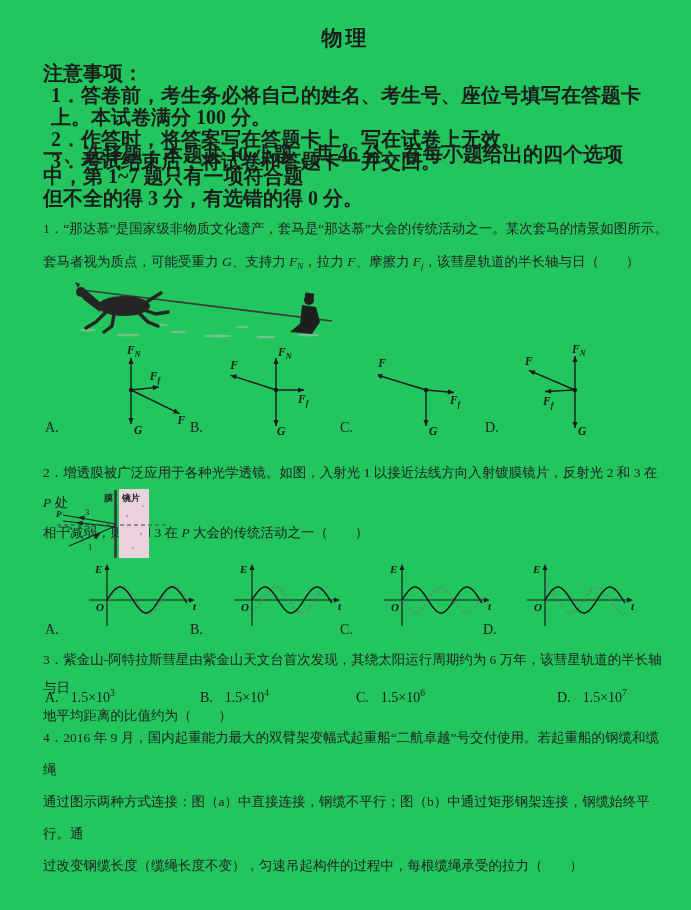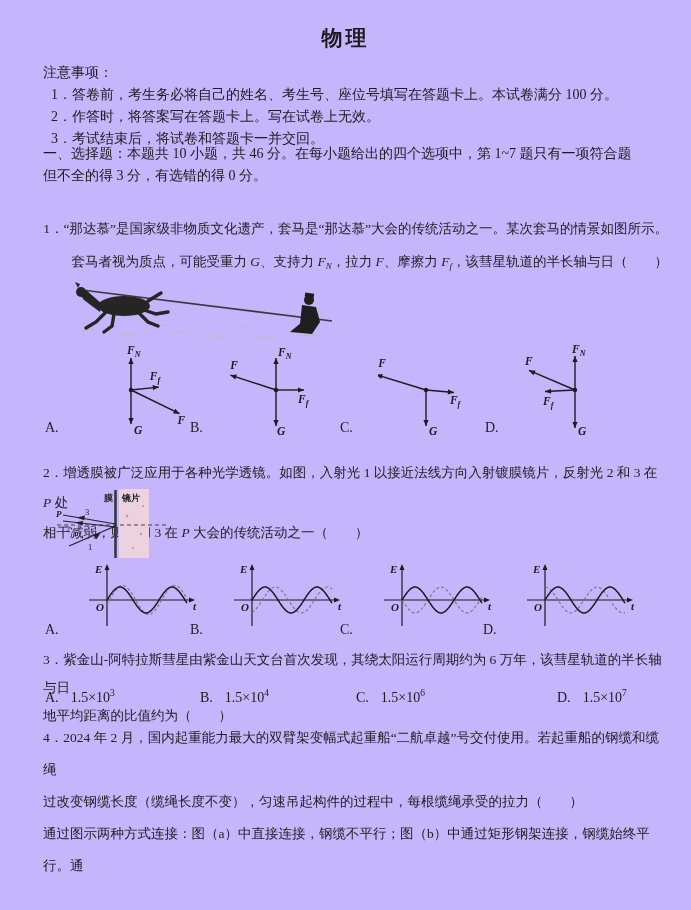--- a/index.html
+++ b/index.html
@@ -1,34 +1,34 @@
 <!DOCTYPE html>
 <html><head>
 <meta charset="utf-8">
 <style>
   html,body{margin:0;padding:0;background:#ddd;}
   .page{
     position:relative;
     width:691px;height:910px;
     margin:0 auto;
-    background:#c4b5fd;
+    background:#22c55e;
     font-family:"Liberation Serif","DejaVu Serif",serif;
     color:#1c1c1c;
     overflow:hidden;
   }
   .title{
     position:absolute;top:24px;left:0;width:100%;
     text-align:center;font-size:21px;font-weight:bold;letter-spacing:3px;
   }
-  .boldtxt{font-weight:normal;font-size:14px;line-height:22px;}
+  .boldtxt{font-weight:bold;font-size:20px;line-height:22px;}
   .notice{position:absolute;top:62px;left:43px;width:612px;}
   .notice .item{padding-left:8px;}
   .section{position:absolute;top:143px;left:43px;width:615px;}
   .qtext{position:absolute;left:43px;width:625px;font-size:13.5px;color:#222;}
-  .q1t{top:212px;line-height:33px;text-align:right;}
+  .q1t{top:212px;line-height:33px;}
   .q2t{top:458px;line-height:30px;}
   .q3t{top:646px;line-height:28px;}
   .q4t{top:722px;line-height:32px;}
   .it{font-style:italic;}
   .sub{font-size:9px;vertical-align:-3px;font-style:italic;}
   .sup{font-size:9.5px;vertical-align:super;}
   .horse-fig{position:absolute;top:278px;left:66px;width:268px;height:64px;}
   .fdiag-row .cell,.wave-row .cell{position:absolute;height:100%;}
   .fdiag-row{position:absolute;top:344px;left:0;width:691px;height:94px;}
   .fdiag-row .cell{width:150px;}
@@ -279,18 +279,18 @@
   </div>
 
   <div class="q3opts">
     <span class="opt o0"><span class="olet">A.</span><span>1.5×10</span><span class="sup">3</span></span>
     <span class="opt o1"><span class="olet">B.</span><span>1.5×10</span><span class="sup">4</span></span>
     <span class="opt o2"><span class="olet">C.</span><span>1.5×10</span><span class="sup">6</span></span>
     <span class="opt o3"><span class="olet">D.</span><span>1.5×10</span><span class="sup">7</span></span>
   </div>
 
   <div class="qtext q4t">
-    <div>4．2024 年 2 月，国内起重能力最大的双臂架变幅式起重船“二航卓越”号交付使用。若起重船的钢缆和缆绳</div>
+    <div>4．2016 年 9 月，国内起重能力最大的双臂架变幅式起重船“二航卓越”号交付使用。若起重船的钢缆和缆绳</div>
+    <div>通过图示两种方式连接：图（a）中直接连接，钢缆不平行；图（b）中通过矩形钢架连接，钢缆始终平行。通</div>
     <div>过改变钢缆长度（缆绳长度不变），匀速吊起构件的过程中，每根缆绳承受的拉力（　　）</div>
-    <div>通过图示两种方式连接：图（a）中直接连接，钢缆不平行；图（b）中通过矩形钢架连接，钢缆始终平行。通</div>
   </div>
 
 </div>
 
 </body></html>

